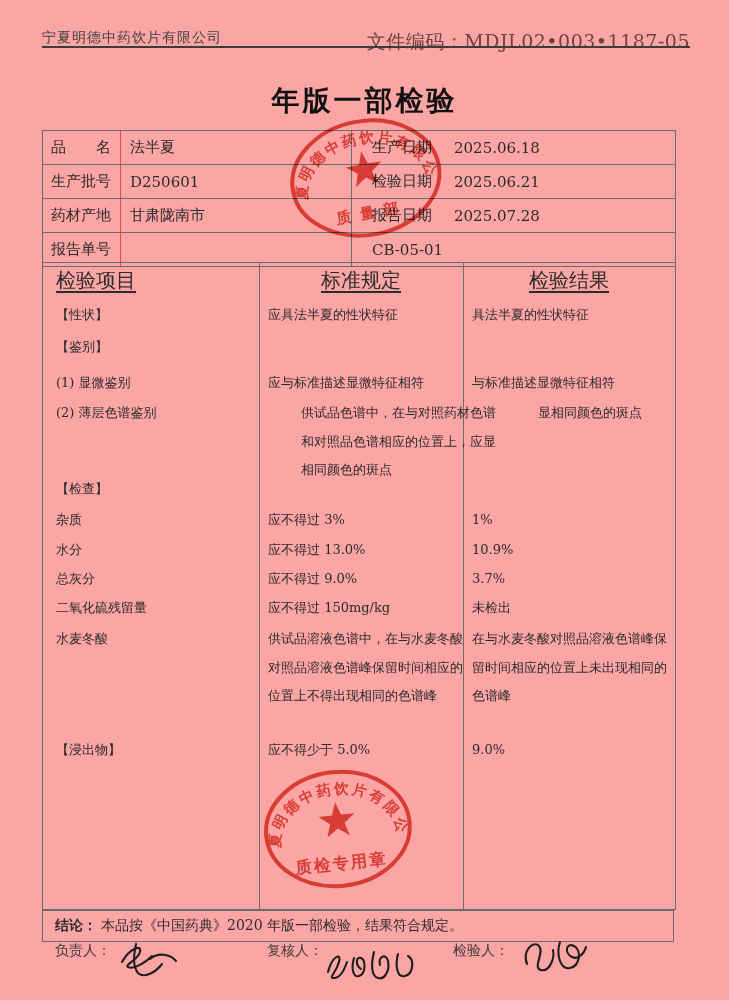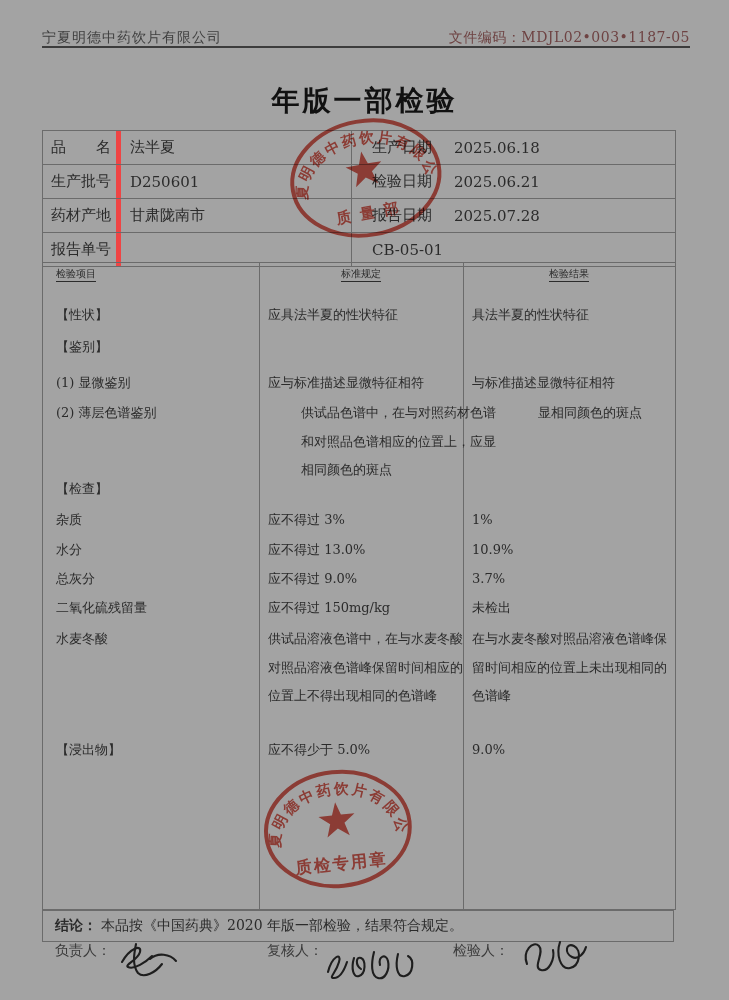--- a/index.html
+++ b/index.html
@@ -1,52 +1,52 @@
 <!DOCTYPE html>
 <html><head>
 <meta charset="utf-8">
 <style>
   html,body{margin:0;padding:0;background:#e8e8e8;}
   .page{
     position:relative;
     width:729px;height:1000px;
-    background:#a3a3a3;
+    background:#fca5a5;
     font-family:"DejaVu Serif","Liberation Serif",serif;
     color:#2b2b2b;
     overflow:hidden;
   }
   
   .hdr-company{position:absolute;top:29px;left:42px;font-size:14px;color:#3f3f3f;letter-spacing:1px;}
-  .hdr-code{position:absolute;top:29px;right:39px;font-size:14px;color:#6e4343;letter-spacing:.5px;}
+  .hdr-code{position:absolute;top:29px;right:39px;font-size:19px;color:#6e4343;letter-spacing:.5px;}
   .hdr-rule{position:absolute;top:46px;left:42px;width:648px;height:2px;background:#3c3c3c;}
   
   .title{position:absolute;top:82px;left:0;width:100%;text-align:center;
     font-size:28px;font-weight:bold;letter-spacing:3px;color:#111;}
   
   .info-table{position:absolute;top:130px;left:42px;width:632px;border:1px solid #6b6b6b;}
   .irow{display:grid;grid-template-columns:78px 231px 321px;height:33px;border-bottom:1px solid #6b6b6b;}
   .irow:last-child{border-bottom:none;}
   .icell{display:flex;align-items:center;font-size:15px;}
-  .ic-label{padding-left:8px;border-right:5px solid #ef4444;white-space:pre;}
+  .ic-label{padding-left:8px;border-right:1px solid #ef4444;white-space:pre;}
   .ic-value{padding-left:9px;border-right:1px solid #6b6b6b;}
   .ic-right{padding-left:20px;gap:22px;}
   .ic-right .l2{white-space:pre;}
   
   .main-table{position:absolute;top:262px;left:42px;width:632px;height:646px;
     border:1px solid #6b6b6b;}
   .vline{position:absolute;top:0;bottom:0;width:1px;background:#6b6b6b;}
   .vline.v1{left:216px;} .vline.v2{left:420px;}
   .mrow{position:absolute;left:0;width:100%;display:grid;
     grid-template-columns:216px 204px 212px;font-size:13px;line-height:20px;}
   .mrow .c1{padding-left:13px;white-space:pre;}
   .mrow .c2{padding-left:9px;white-space:pre;}
   .mrow .c3{padding-left:9px;white-space:pre;}
   .mrow.multi{line-height:28.5px;}
   .mhead{position:absolute;left:0;top:4px;width:100%;display:grid;
-    grid-template-columns:216px 204px 212px;font-size:10px;}
+    grid-template-columns:216px 204px 212px;font-size:20px;}
   .mhead span{text-decoration:underline;text-underline-offset:4px;}
   .mhead .h1{padding-left:13px;}
   .mhead .h2,.mhead .h3{text-align:center;}
   .rt0{top:42px;} .rt1{top:74px;} .rt2{top:110px;} .rt3{top:136px;gap:33px;}
   .rt4{top:216px;} .rt5{top:247px;} .rt6{top:277px;} .rt7{top:306px;}
   .rt8{top:335px;} .rt9{top:362px;} .rt10{top:477px;}
   
   .conclusion{position:absolute;top:910px;left:42px;width:632px;height:32px;
     border:1px solid #6b6b6b;box-sizing:border-box;display:flex;align-items:center;
     padding-left:12px;font-size:14px;}

